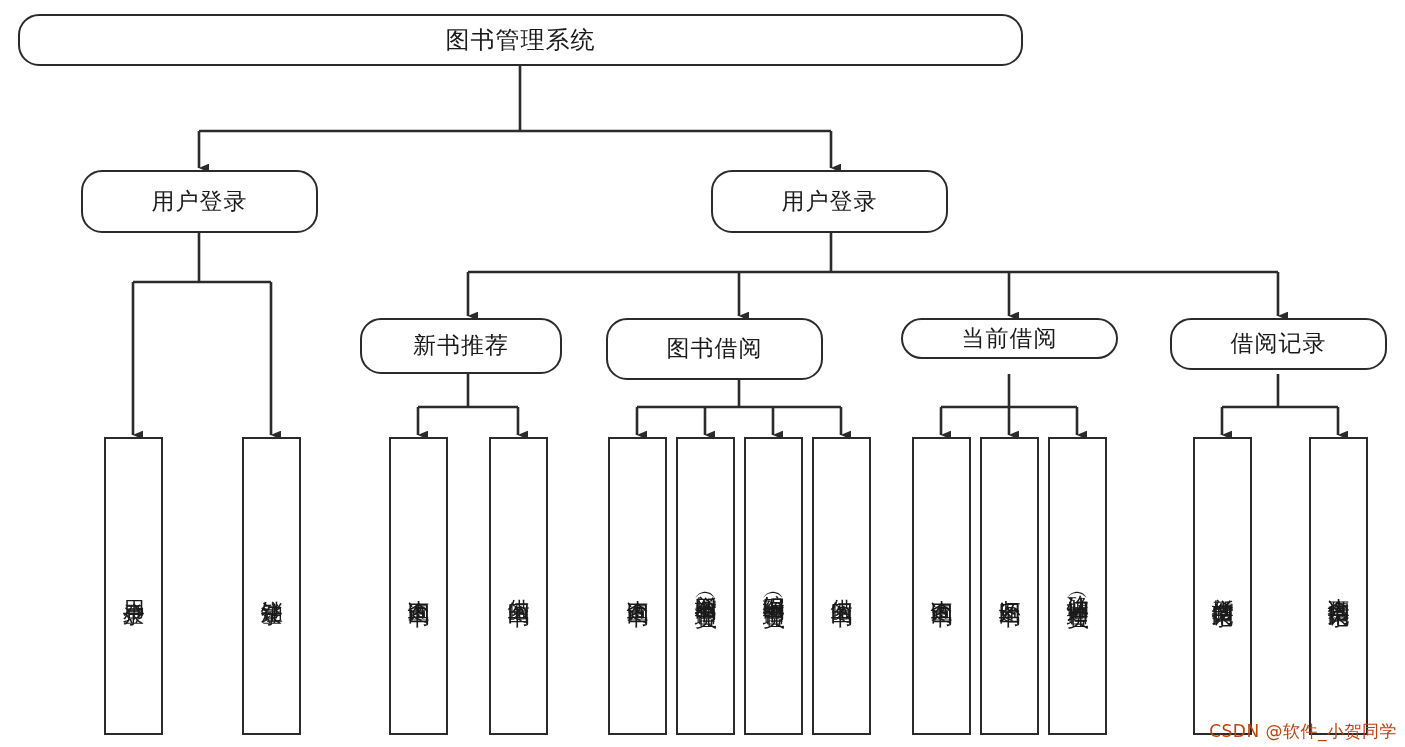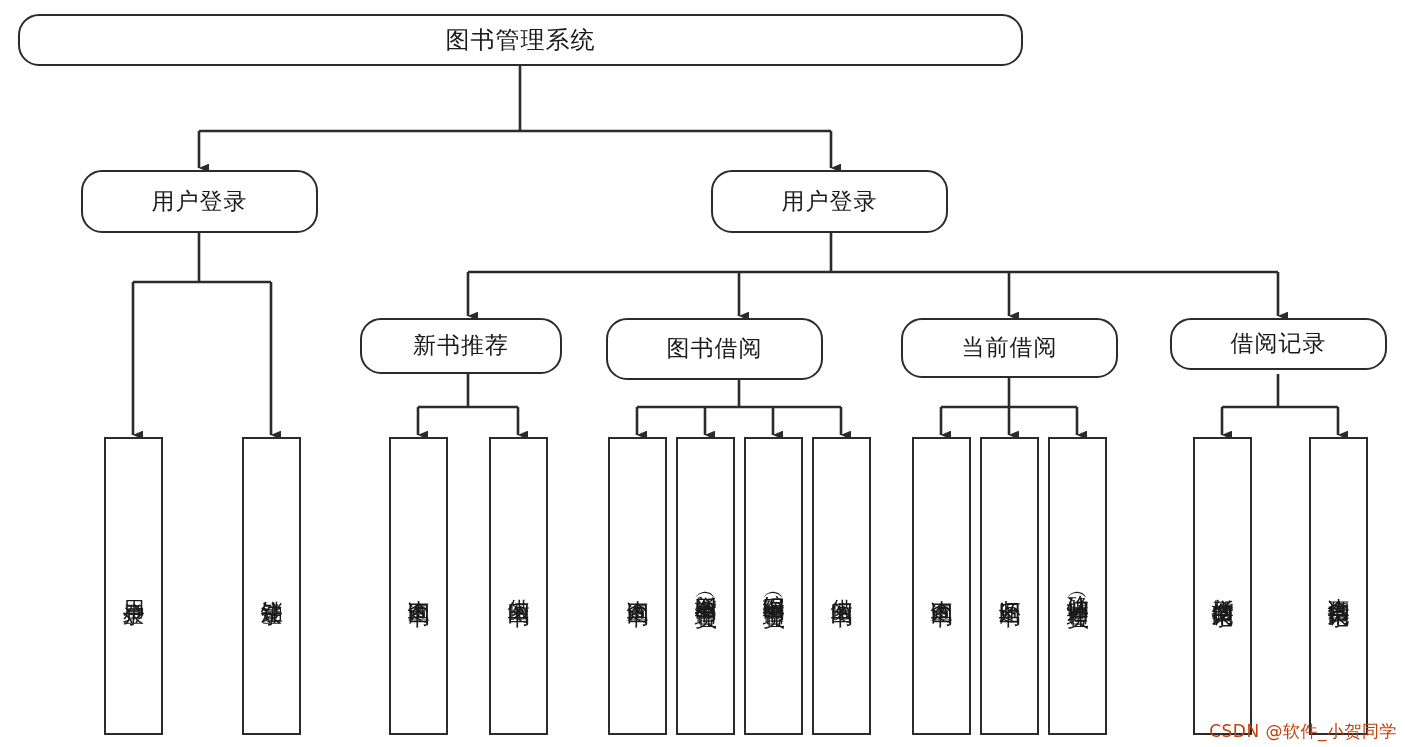--- a/index.html
+++ b/index.html
@@ -126,21 +126,21 @@
     </g>
   </svg>
 
   <div class="node horizontal root" style="left:18px; top:14px; width:1005px; height:52px;">图书管理系统</div>
 
   <div class="node horizontal" style="left:81px; top:170px; width:237px; height:63px;">用户登录</div>
   <div class="node horizontal" style="left:711px; top:170px; width:237px; height:63px;">用户登录</div>
 
   <div class="node horizontal" style="left:360px; top:318px; width:202px; height:56px;">新书推荐</div>
   <div class="node horizontal" style="left:606px; top:318px; width:217px; height:62px;">图书借阅</div>
-  <div class="node horizontal" style="left:901px; top:318px; width:217px; height:60px;">当前借阅</div>
+  <div class="node horizontal" style="left:901px; top:318px; width:217px; height:41px;">当前借阅</div>
   <div class="node horizontal" style="left:1170px; top:318px; width:217px; height:52px;">借阅记录</div>
 
   <div class="node vertical" style="left:104px; top:437px; width:59px; height:298px;">
     <span class="vtext">用户登录</span>
   </div>
   <div class="node vertical" style="left:242px; top:437px; width:59px; height:298px;">
     <span class="vtext">注销登录</span>
   </div>
 
   <div class="node vertical" style="left:389px; top:437px; width:59px; height:298px;">

